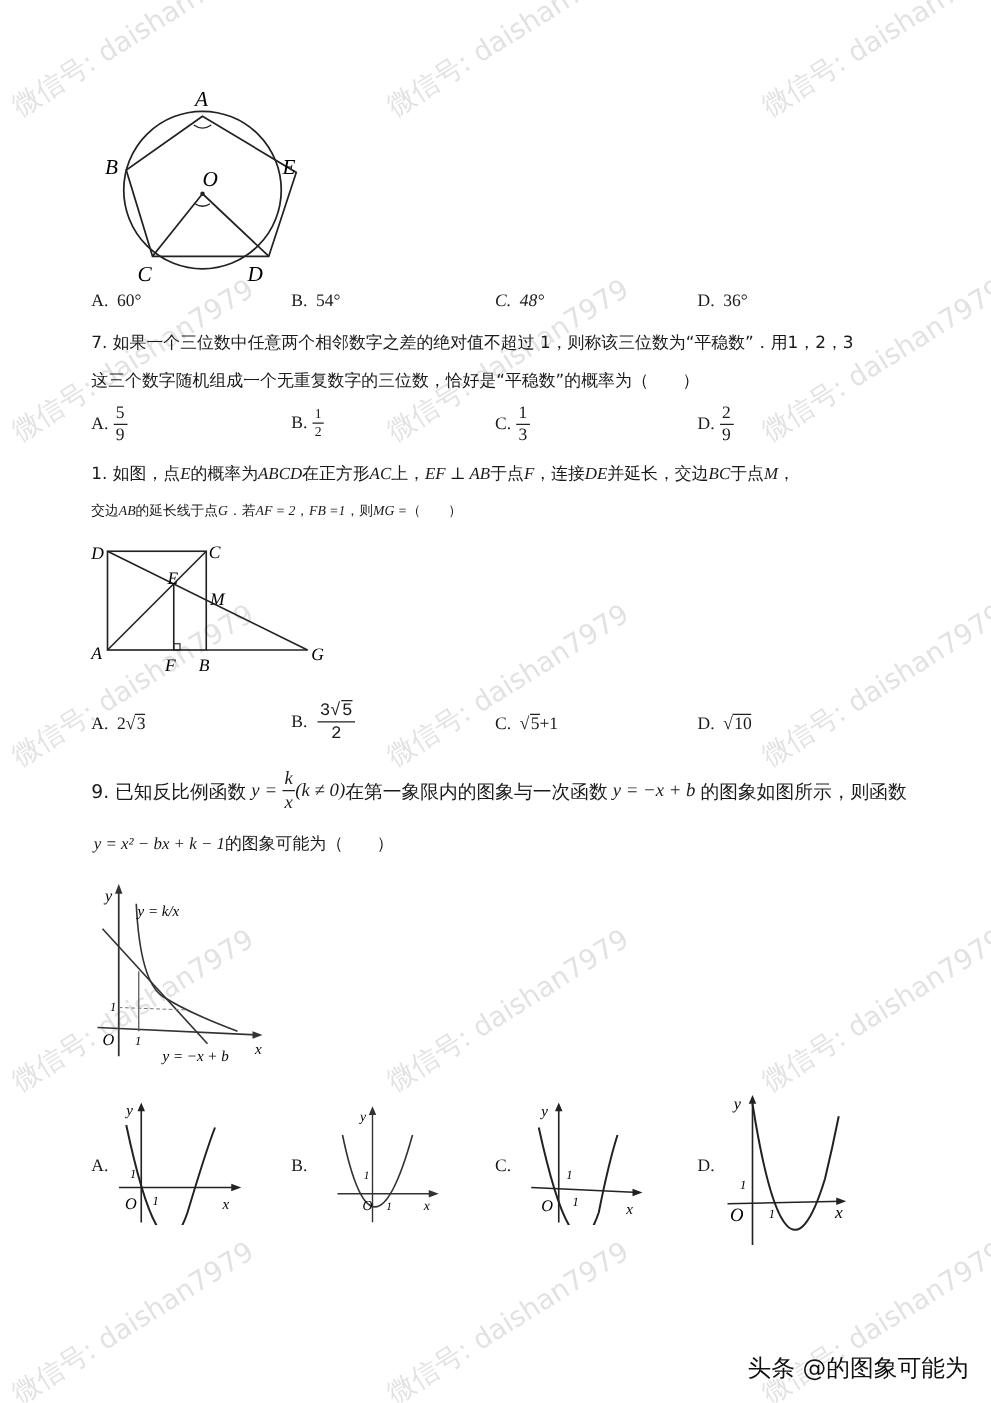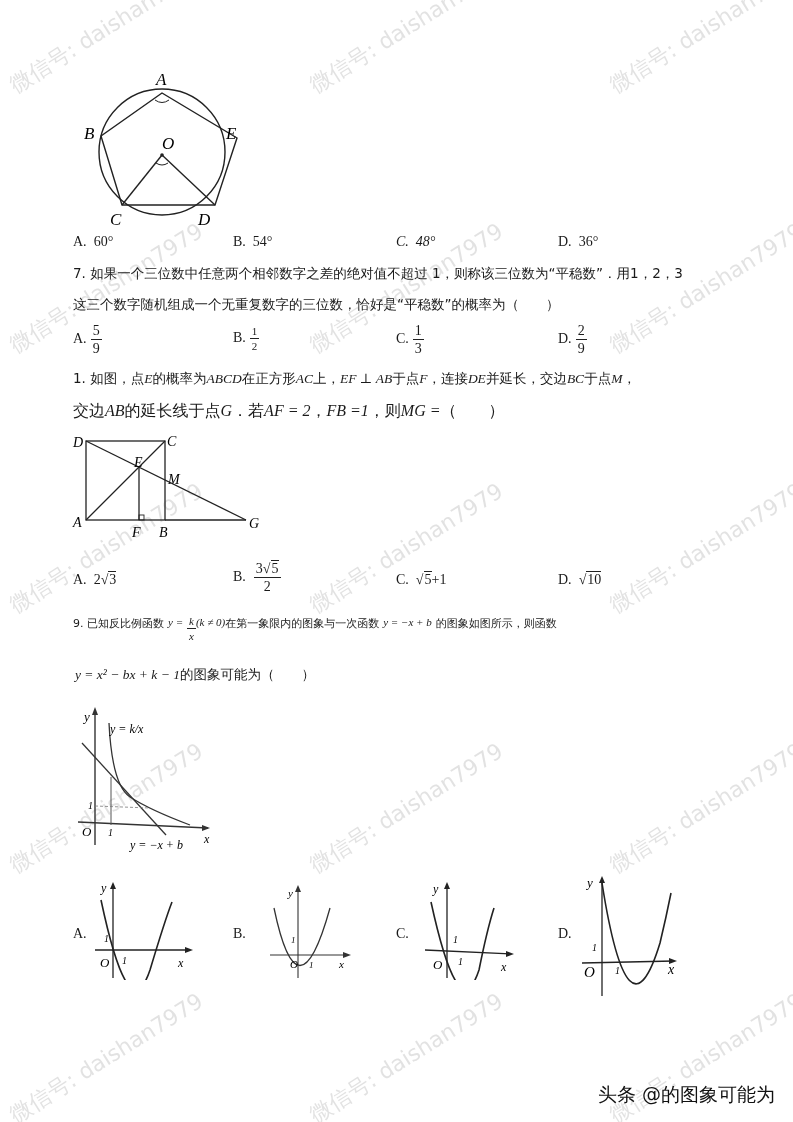--- a/index.html
+++ b/index.html
@@ -77,21 +77,21 @@
       <span class="den">3</span>
     </span></div>
 <div class="abs opt" style="left:558px;top:324px;"><span>D.</span><span class="frac">
       <span class="num">2</span>
       <span class="den">9</span>
     </span></div>
 
 <div class="abs txt" style="left:73px;top:370px;font-family:'DejaVu Sans',sans-serif;font-size:13.5px;">
   <span>1. 如图，点</span><span class="it">E</span><span>的概率为</span><span class="it">ABCD</span><span>在正方形</span><span class="it">AC</span><span>上，</span><span class="it">EF ⊥ AB</span><span>于点</span><span class="it">F</span><span>，连接</span><span class="it">DE</span><span>并延长，交边</span><span class="it">BC</span><span>于点</span><span class="it">M</span><span>，</span>
 </div>
-<div class="abs txt" style="left:73px;top:401px;font-family:'DejaVu Sans',sans-serif;font-size:16px;text-align:center;">
+<div class="abs txt" style="left:73px;top:401px;font-family:'DejaVu Sans',sans-serif;font-size:11px;text-align:center;">
   <span>交边</span><span class="it">AB</span><span>的延长线于点</span><span class="it">G</span><span>．若</span><span class="it">AF = 2</span><span>，</span><span class="it">FB =1</span><span>，则</span><span class="it">MG =</span><span>（　　）</span>
 </div>
 
 <svg class="abs" style="left:70px;top:430px;" width="200" height="115" viewBox="0 0 200 115">
   <rect x="16" y="11" width="79" height="79" fill="none" stroke="#222" stroke-width="1.3"></rect>
   <line x1="16" y1="90" x2="95" y2="11" stroke="#222" stroke-width="1.3"></line>
   <line x1="16" y1="11" x2="176" y2="90" stroke="#222" stroke-width="1.3"></line>
   <line x1="95" y1="90" x2="176" y2="90" stroke="#222" stroke-width="1.3"></line>
   <line x1="69" y1="37" x2="69" y2="90" stroke="#222" stroke-width="1.3"></line>
   <rect x="69" y="85" width="5" height="5" fill="none" stroke="#222" stroke-width="0.9"></rect>
@@ -99,28 +99,28 @@
   <text x="97" y="16" font-size="14">C</text>
   <text x="64" y="37" font-size="14">E</text>
   <text x="98" y="54" font-size="14">M</text>
   <text x="3" y="97" font-size="14">A</text>
   <text x="62" y="107" font-size="14">F</text>
   <text x="89" y="107" font-size="14">B</text>
   <text x="179" y="98" font-size="14">G</text>
 </svg>
 
 <div class="abs opt" style="left:73px;top:572px;"><span>A.</span>&nbsp;&nbsp;<span>2</span><span class="rad"></span><span class="sqrt">3</span></div>
-<div class="abs opt" style="left:233px;top:562px;"><span>B.</span><span class="frac" style="margin-left:8px;">
+<div class="abs opt" style="left:233px;top:562px;"><span>B.</span><span class="frac" style="margin-left:8px;font-family:Liberation Mono, monospace;">
       <span class="num"><span>3</span><span class="rad"></span><span class="sqrt">5</span></span>
       <span class="den">2</span>
     </span></div>
 <div class="abs opt" style="left:396px;top:572px;"><span>C.</span>&nbsp;&nbsp;<span class="rad"></span><span class="sqrt">5</span><span>+1</span></div>
 <div class="abs opt" style="left:558px;top:572px;"><span>D.</span>&nbsp;&nbsp;<span class="rad"></span><span class="sqrt">10</span></div>
 
-<div class="abs txt" style="left:73px;top:616px;font-family:'DejaVu Sans',sans-serif;font-size:11px;display:flex;align-items:flex-start;">
+<div class="abs txt" style="left:73px;top:616px;font-family:'DejaVu Sans',sans-serif;font-size:15px;display:flex;align-items:center;">
   <span>9. 已知反比例函数</span>
   <span class="it" style="margin-left:4px;">y =</span>
   <span class="frac it">
       <span class="num">k</span>
       <span class="den">x</span>
     </span>
   <span class="it">(k ≠ 0)</span>
   <span>在第一象限内的图象与一次函数</span>
   <span class="it" style="margin:0 4px;">y = −x + b</span>
   <span>的图象如图所示，则函数</span>

